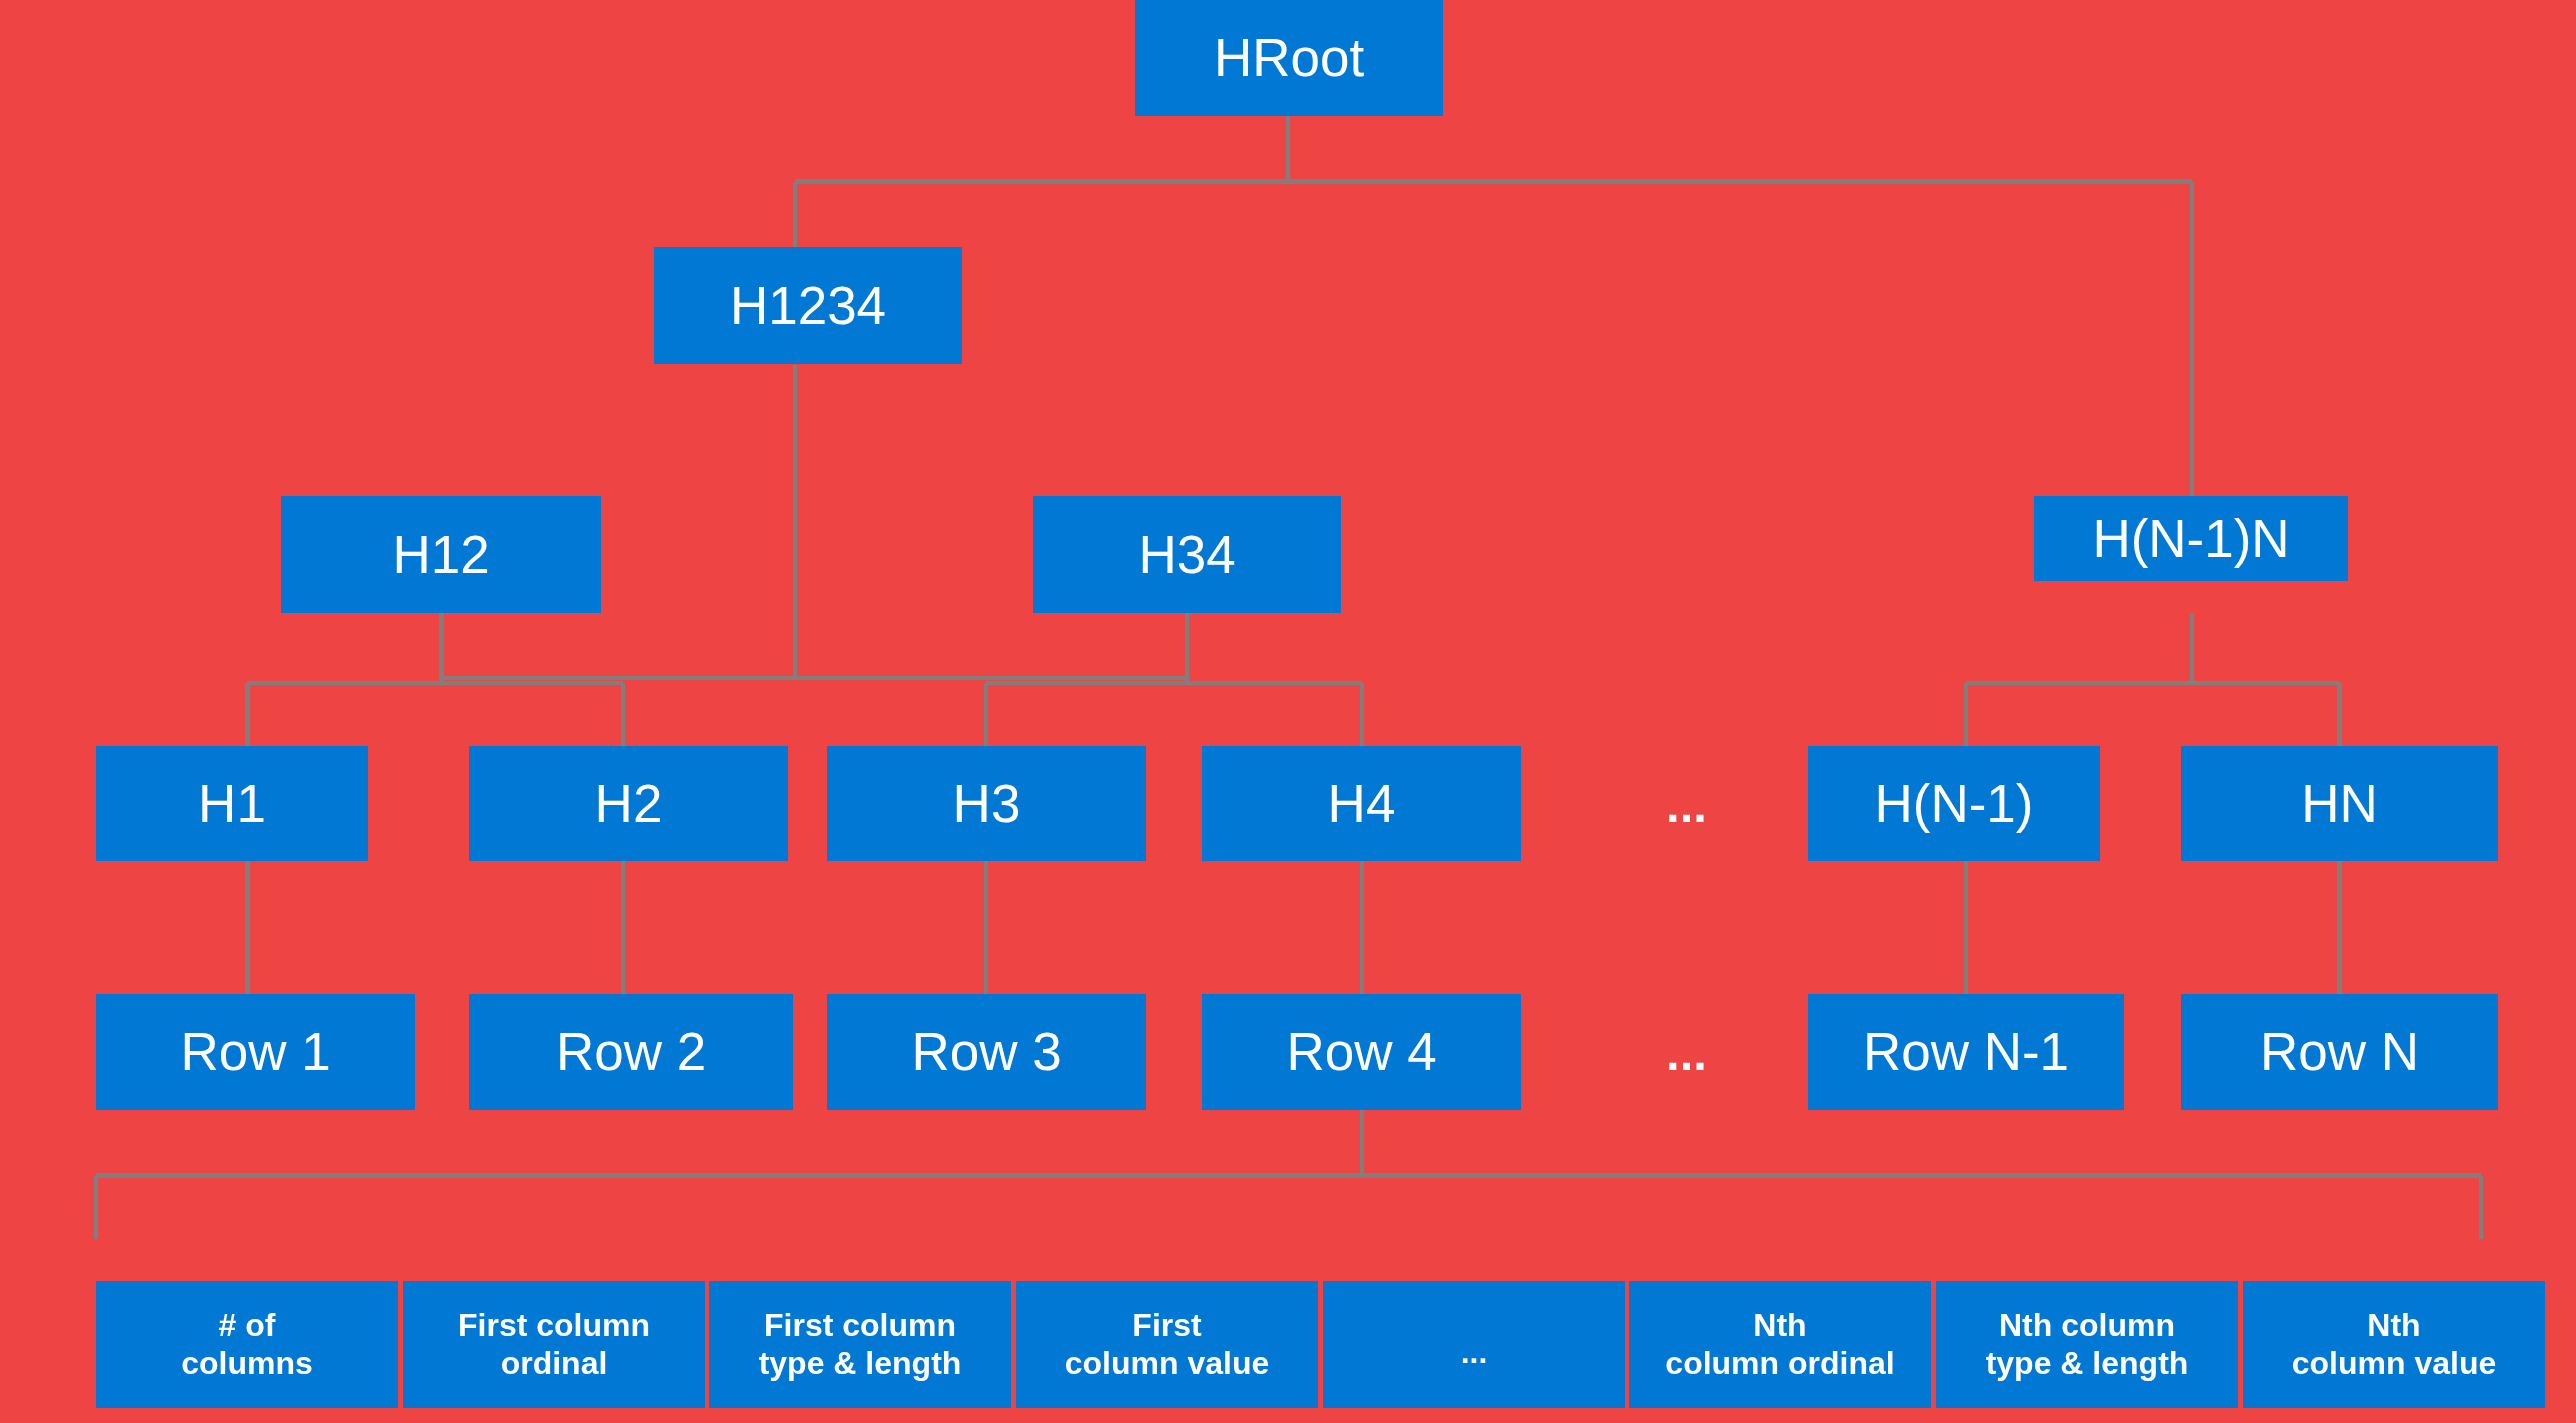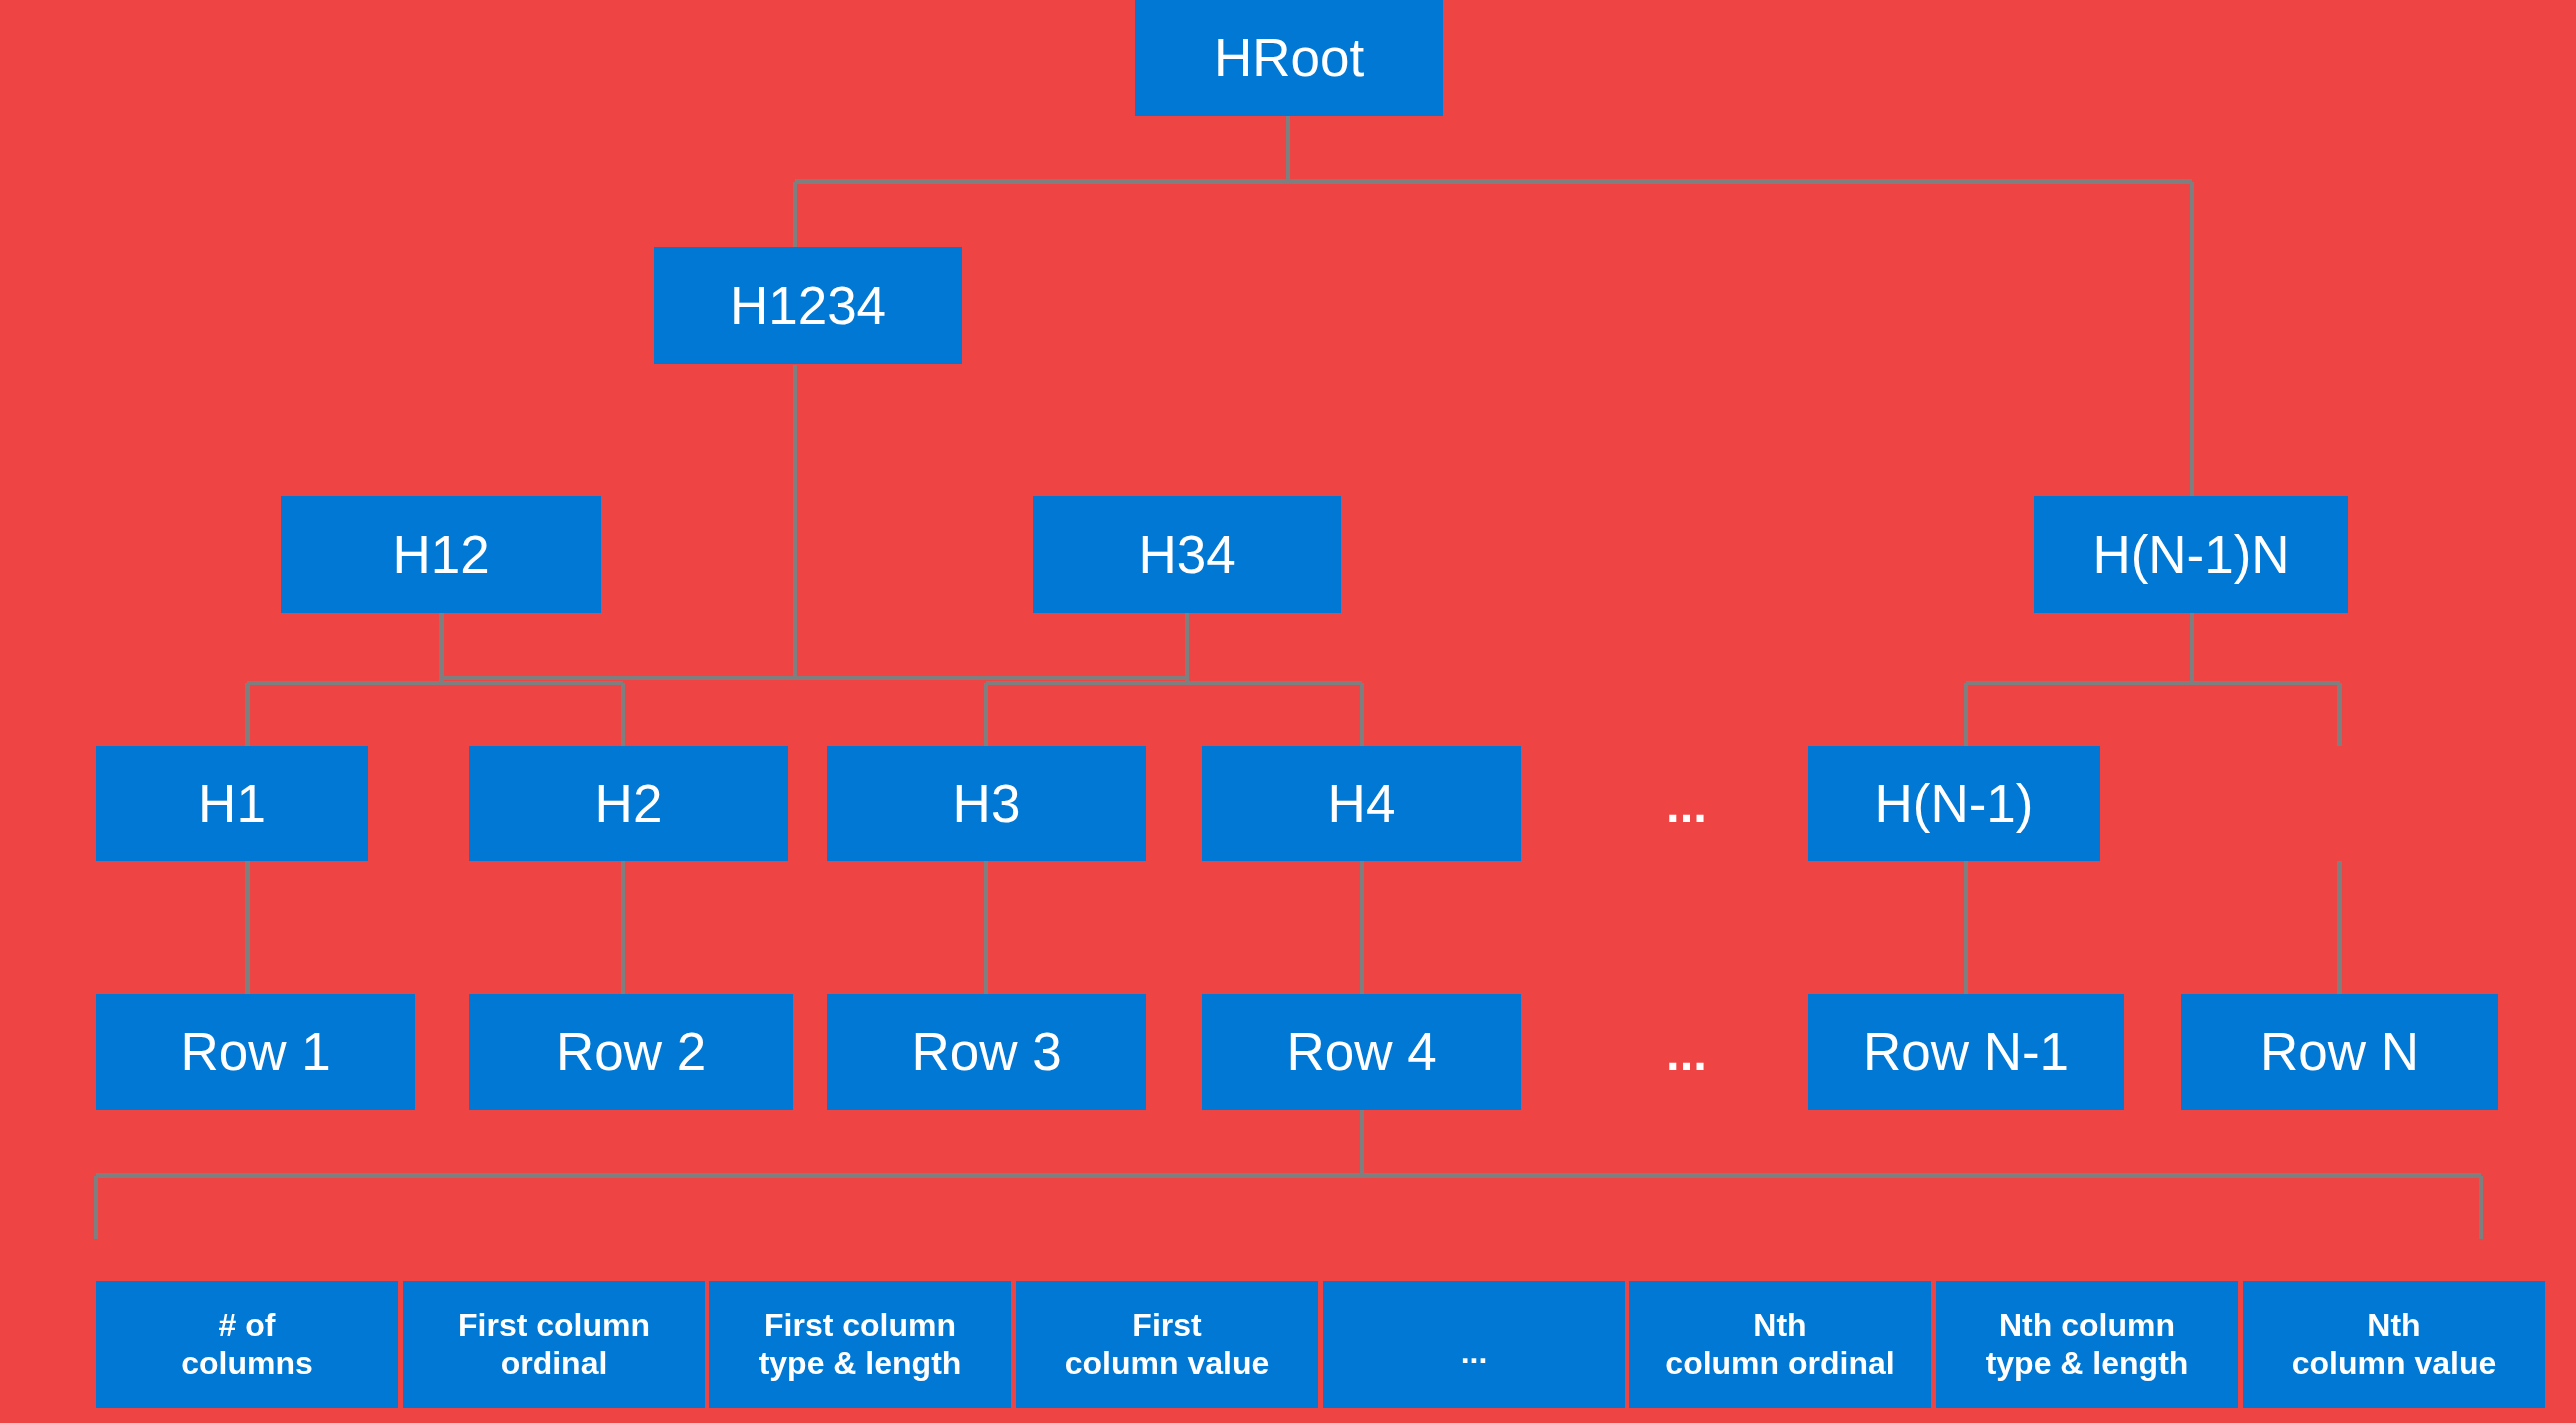--- a/index.html
+++ b/index.html
@@ -125,21 +125,21 @@
   <div class="node tier1" style="left:654px; top:247px; width:308px; height:117px;">
     <span>H1234</span>
   </div>
 
   <div class="node tier2" style="left:281px; top:496px; width:320px; height:117px;">
     <span>H12</span>
   </div>
   <div class="node tier2" style="left:1033px; top:496px; width:308px; height:117px;">
     <span>H34</span>
   </div>
-  <div class="node tier2" style="left:2034px; top:496px; width:314px; height:117px;">
+  <div class="node tier2" style="left:2034px; top:496px; width:314px; height:85px;">
     <span>H(N-1)N</span>
   </div>
 
   <div class="node tier3" style="left:96px; top:746px; width:272px; height:115px;">
     <span>H1</span>
   </div>
   <div class="node tier3" style="left:469px; top:746px; width:319px; height:115px;">
     <span>H2</span>
   </div>
   <div class="node tier3" style="left:827px; top:746px; width:319px; height:115px;">
@@ -147,20 +147,23 @@
   </div>
   <div class="node tier3" style="left:1202px; top:746px; width:319px; height:115px;">
     <span>H4</span>
   </div>
   <div class="ellipsis" style="left:1610px; top:780px; width:153px; height:51px;">
     <span>...</span>
   </div>
   <div class="node tier3" style="left:1808px; top:746px; width:292px; height:115px;">
     <span>H(N-1)</span>
   </div>
+  <div class="node tier3" style="left:2181px; top:746px; width:317px; height:115px;">
+    <span>HN</span>
+  </div>
 
   <div class="node rowtier" style="left:96px; top:994px; width:319px; height:116px;">
     <span>Row 1</span>
   </div>
   <div class="node rowtier" style="left:469px; top:994px; width:324px; height:116px;">
     <span>Row 2</span>
   </div>
   <div class="node rowtier" style="left:827px; top:994px; width:319px; height:116px;">
     <span>Row 3</span>
   </div>

